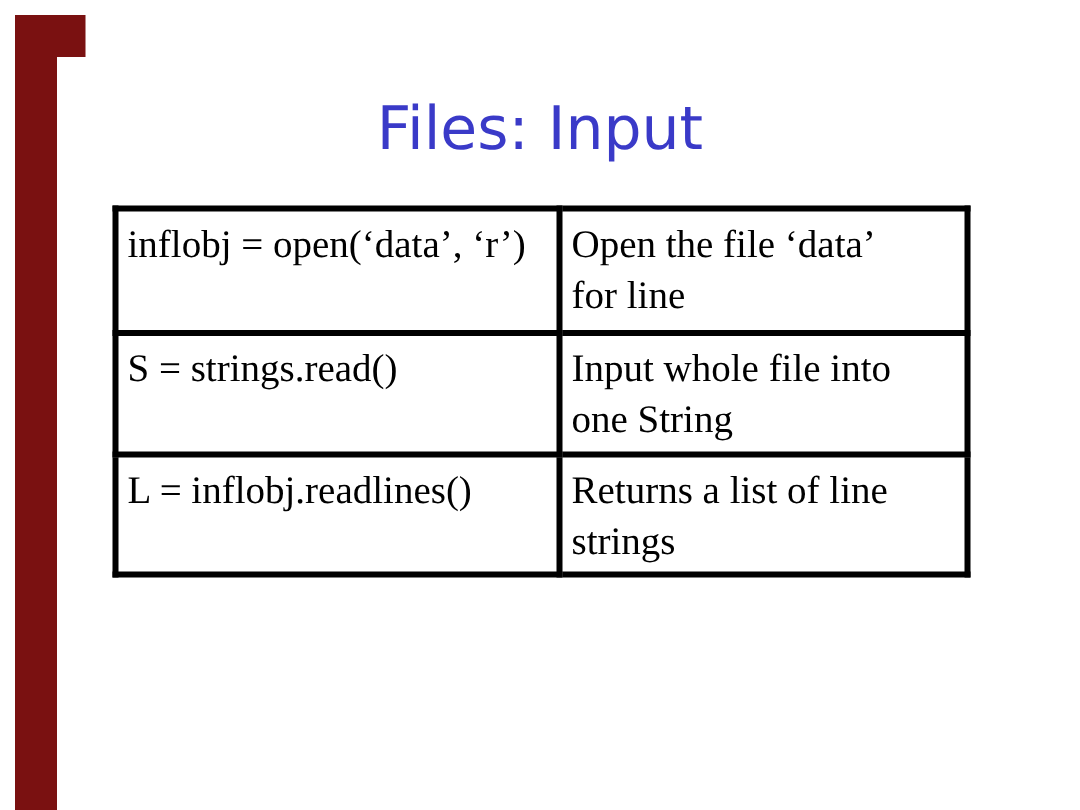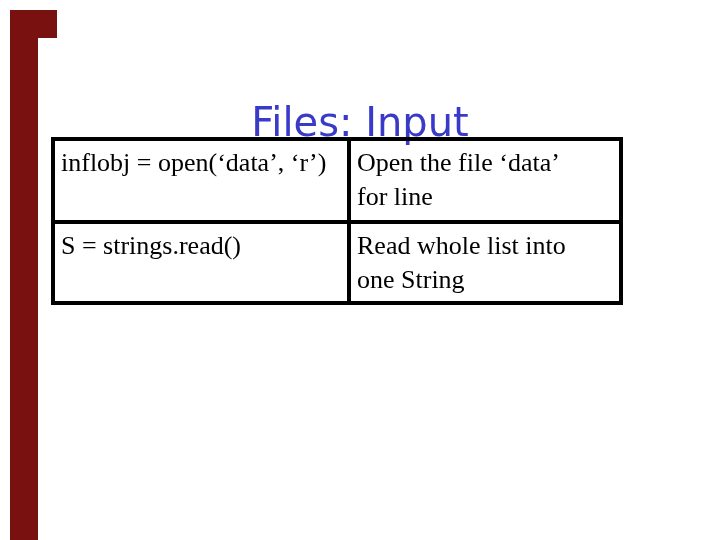--- a/index.html
+++ b/index.html
@@ -17,25 +17,24 @@
   .bar-horizontal { left: 10px; top: 10px; width: 47px; height: 28px; }
   .slide-title {
     position: absolute;
     top: 63px; left: 0; width: 720px;
     text-align: center;
     font-family: "DejaVu Sans", sans-serif;
     font-size: 40px;
     font-weight: normal;
     letter-spacing: 0px;
     color: #3a3ac8;
-    margin-top: 36px;
   }
   table.content-table {
     position: absolute;
-    left: 51px; top: 137px;
+    left: 75px; top: 137px;
     width: 568px;
     border-collapse: collapse;
     table-layout: fixed;
   }
   table.content-table td {
     border: 4px solid var(--border-c, #000);
     vertical-align: top;
     padding: 5px 2px 2px 6px;
     font-family: "Liberation Serif", serif;
     font-size: 26px;
@@ -65,17 +64,22 @@
     <col class="desc-col">
   </colgroup>
   <tbody>
     <tr class="row-1">
       <td>inflobj = open(‘data’, ‘r’)</td>
       <td>Open the file ‘data’
 for line</td>
     </tr>
     <tr class="row-2">
       <td>S = strings.read()</td>
-      <td>Read whole list into
+      <td>Input whole file into
 one String</td>
+    </tr>
+    <tr class="row-4">
+      <td>L = inflobj.readlines()</td>
+      <td>Returns a list of line
+strings</td>
     </tr>
   </tbody>
 </table>
 
 </body></html>

